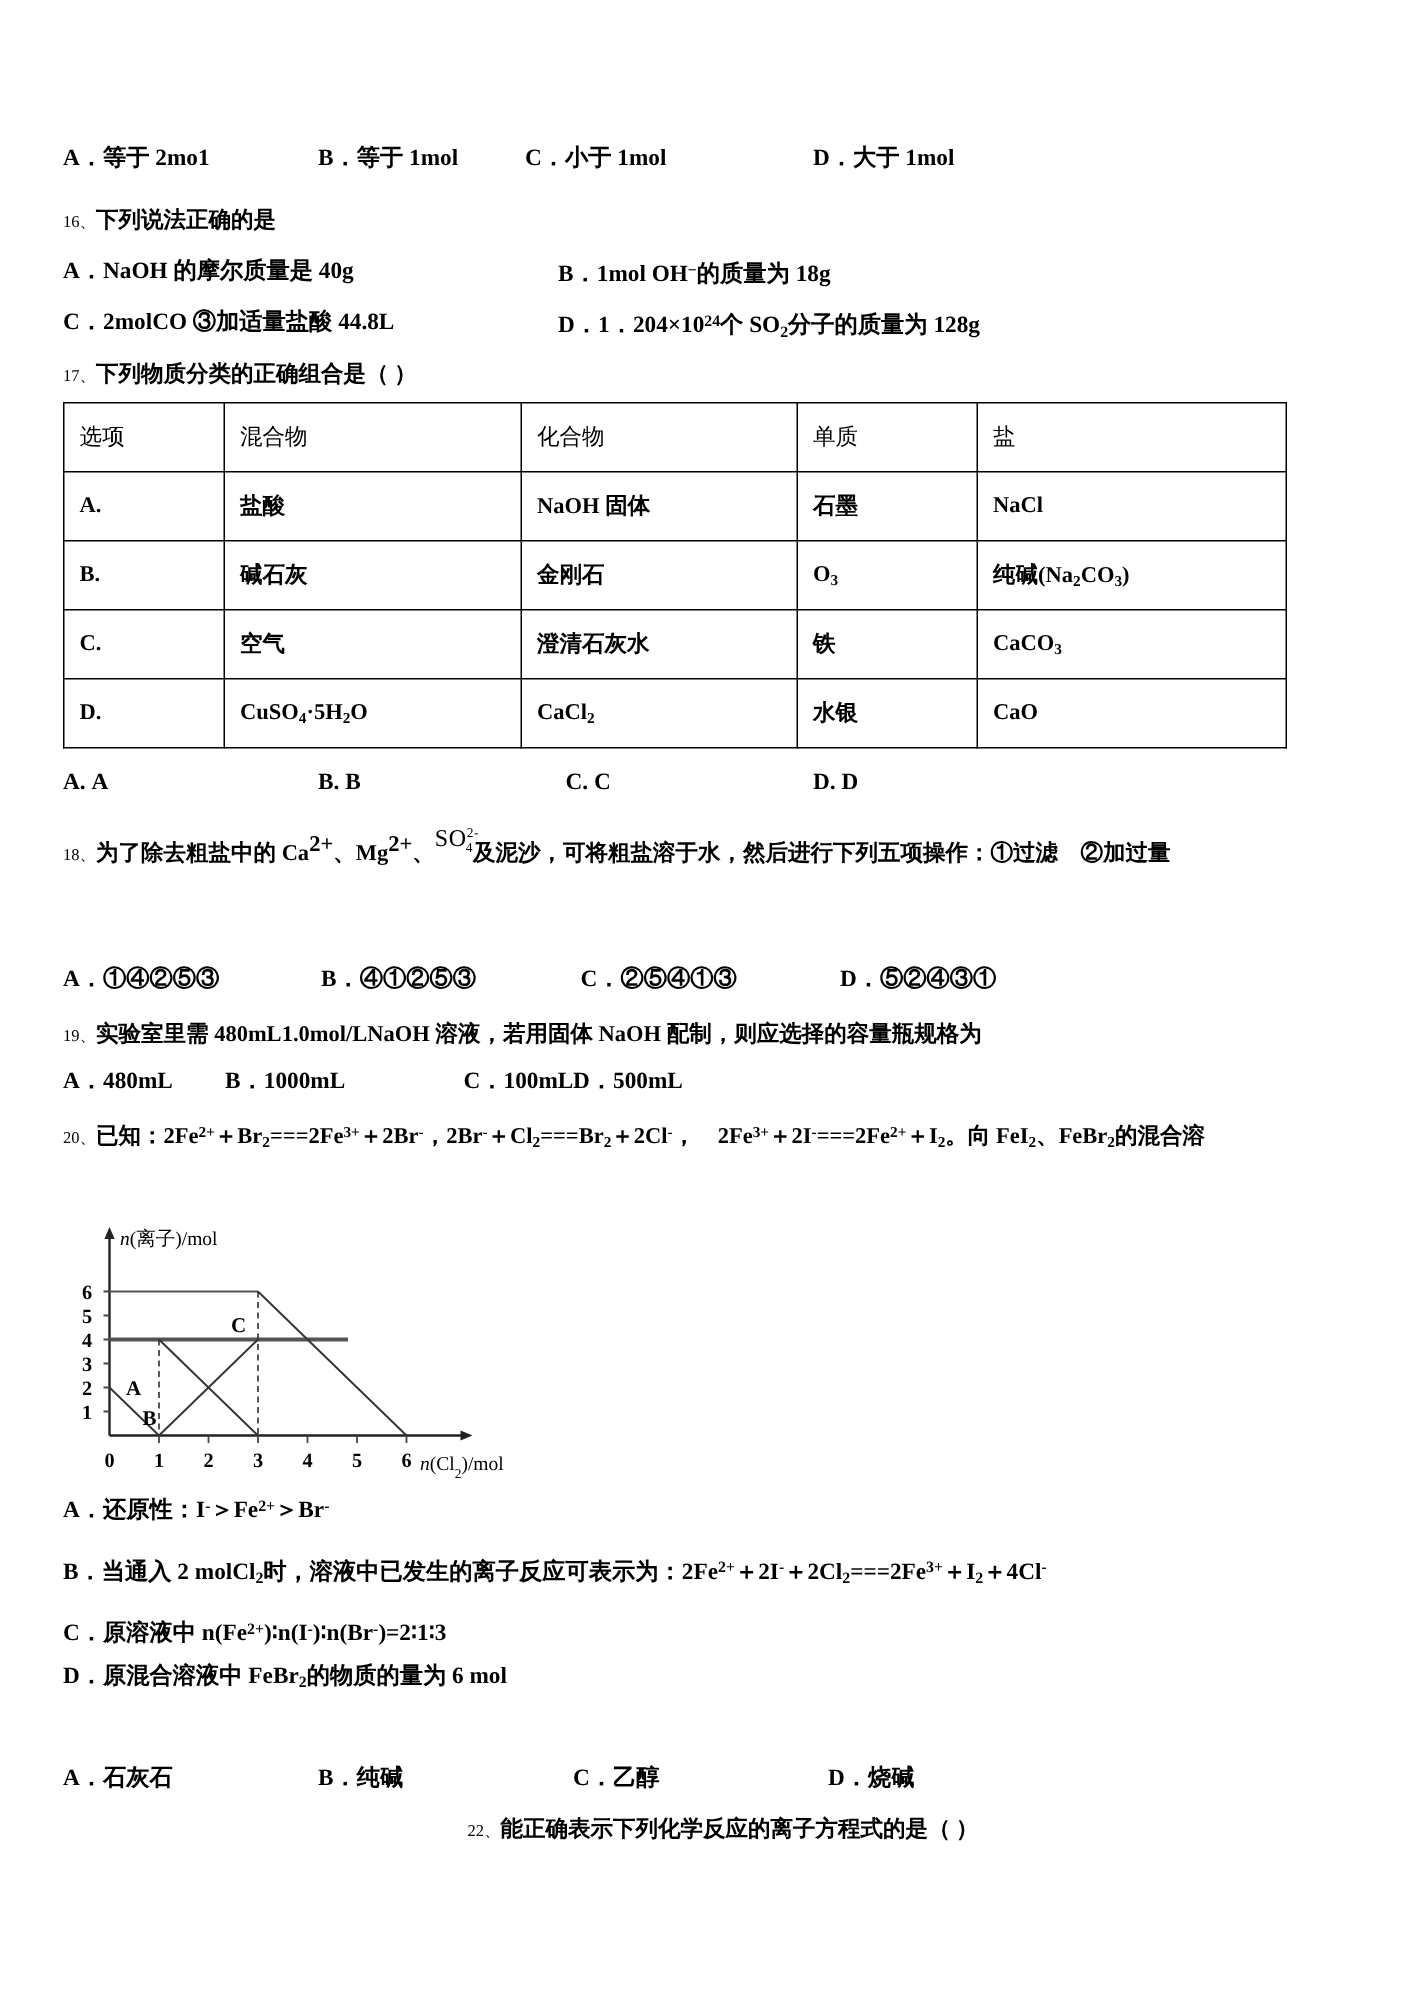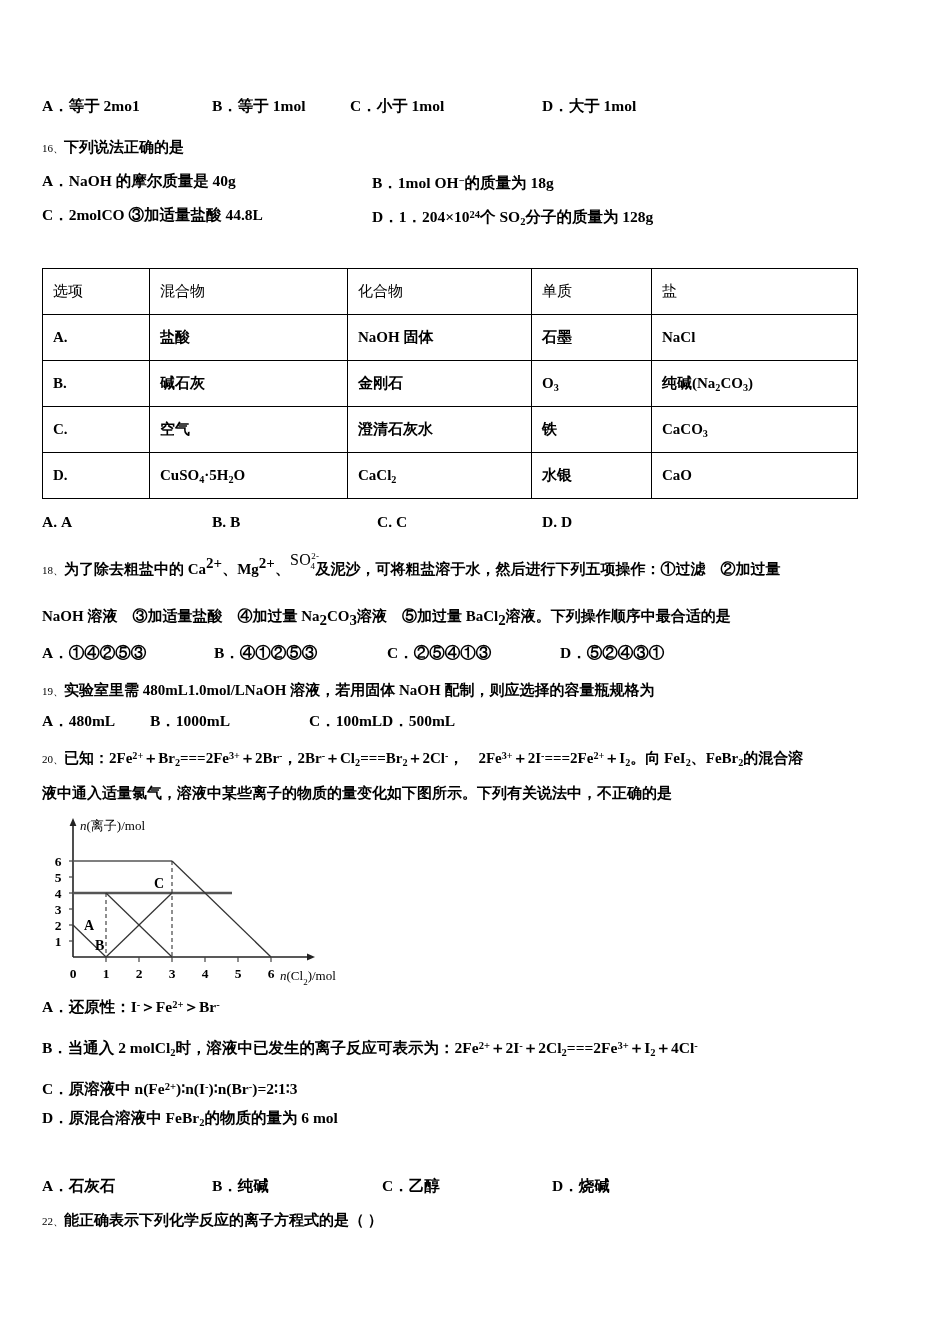--- a/index.html
+++ b/index.html
@@ -128,20 +128,23 @@
   </div>
   <div class="row" style="top:171px;">
     <span class="opt" style="left:0px;"><span>A．</span><span>NaOH 的摩尔质量是 40g</span></span>
     <span class="opt" style="left:330px;"><span>B．</span><span>1mol  OH</span><sup>−</sup><span>的质量为 18g</span></span>
   </div>
   <div class="row" style="top:205px;">
     <span class="opt" style="left:0px;"><span>C．</span><span>2molCO ③加适量盐酸 44.8L</span></span>
     <span class="opt" style="left:330px;"><span>D．</span><span>1．204×10</span><sup>24</sup><span>个 SO</span><sub>2</sub><span>分子的质量为 128g</span></span>
   </div>
 
+  <div class="row" style="top:240px;">
+    <span class="qnum">17、</span><span class="stem">下列物质分类的正确组合是（      ）</span>
+  </div>
 
   <table class="tbl">
     <tbody>
         <tr class="head">
       <td class="c0">选项</td>
       <td class="c1">混合物</td>
       <td class="c2">化合物</td>
       <td class="c3">单质</td>
       <td class="c4">盐</td>
     </tr>
@@ -179,45 +182,39 @@
   <div class="row" style="top:512px;">
     <span class="opt" style="left:0px;"><span>A.</span>&nbsp;<span>A</span></span>
     <span class="opt" style="left:170px;"><span>B.</span>&nbsp;<span>B</span></span>
     <span class="opt" style="left:335px;"><span>C.</span>&nbsp;<span>C</span></span>
     <span class="opt" style="left:500px;"><span>D.</span>&nbsp;<span>D</span></span>
   </div>
 
   <div class="row" style="top:553px; font-size:15px;">
     <span class="qnum">18、</span><span class="stem">为了除去粗盐中的 Ca</span><sup class="stem">2+</sup><span class="stem">、Mg</span><sup class="stem">2+</sup><span class="stem">、</span><span class="so4"><span>SO</span><span class="sp">2-</span><span class="sb" style="margin-left:-9px;">4</span></span><span class="stem">及泥沙，可将粗盐溶于水，然后进行下列五项操作：①过滤　②加过量</span>
   </div>
-  <div class="row" style="top:606px; font-size:15px;">
-    <span class="stem">NaOH 溶液　③加适量盐酸　④加过量 Na</span><sub class="stem">2</sub><span class="stem">CO</span><sub class="stem">3</sub><span class="stem">溶液　⑤加过量 BaCl</span><sub class="stem">2</sub><span class="stem">溶液。下列操作顺序中最合适的是</span>
-  </div>
   <div class="row" style="top:643px;">
     <span class="opt" style="left:0px;"><span>A．</span><span>①④②⑤③</span></span>
     <span class="opt" style="left:172px;"><span>B．</span><span>④①②⑤③</span></span>
     <span class="opt" style="left:345px;"><span>C．</span><span>②⑤④①③</span></span>
     <span class="opt" style="left:518px;"><span>D．</span><span>⑤②④③①</span></span>
   </div>
 
   <div class="row" style="top:680px;">
     <span class="qnum">19、</span><span class="stem">实验室里需 480mL1.0mol/LNaOH 溶液，若用固体 NaOH 配制，则应选择的容量瓶规格为</span>
   </div>
   <div class="row" style="top:711px;">
     <span class="opt" style="left:0px;"><span>A．</span><span>480mL</span></span>
     <span class="opt" style="left:108px;"><span>B．</span><span>1000mL</span></span>
     <span class="opt" style="left:235px;margin-left:32px;"><span>C．</span><span>100mL</span></span>
     <span class="opt" style="left:340px;"><span>D．</span><span>500mL</span></span>
   </div>
 
   <div class="row" style="top:746px; font-size:14.6px;">
     <span class="qnum">20、</span><span class="stem"><span>已知：2Fe</span><sup>2+</sup><span>＋Br</span><sub>2</sub><span>===2Fe</span><sup>3+</sup><span>＋2Br</span><sup>-</sup><span>，2Br</span><sup>-</sup><span>＋Cl</span><sub>2</sub><span>===Br</span><sub>2</sub><span>＋2Cl</span><sup>-</sup><span>，　2Fe</span><sup>3+</sup><span>＋2I</span><sup>-</sup><span>===2Fe</span><sup>2+</sup><span>＋I</span><sub>2</sub><span>。向 FeI</span><sub>2</sub><span>、FeBr</span><sub>2</sub><span>的混合溶</span></span>
-  </div>
-  <div class="row" style="top:783px;">
-    <span class="stem">液中通入适量氯气，溶液中某些离子的物质的量变化如下图所示。下列有关说法中，不正确的是</span>
   </div>
 
   <div class="chartwrap">
     <svg width="330" height="175" viewBox="0 0 330 175">
 
       <g>
         <line x1="29" y1="145" x2="29" y2="12" stroke="#222" stroke-width="1.6"></line>
         <polygon points="29,6 25.6,14 32.4,14" fill="#222"></polygon>
         <line x1="29" y1="145" x2="265" y2="145" stroke="#222" stroke-width="1.6"></line>
         <polygon points="271,145 263,141.6 263,148.4" fill="#222"></polygon>
@@ -299,17 +296,17 @@
     <span class="opt" style="left:0px;"><span>D．</span><span>原混合溶液中 FeBr</span><sub>2</sub><span>的物质的量为 6 mol</span></span>
   </div>
 
   <div class="row" style="top:1176px;">
     <span class="opt" style="left:0px;"><span>A．</span><span>石灰石</span></span>
     <span class="opt" style="left:170px;text-align:right;"><span>B．</span><span>纯碱</span></span>
     <span class="opt" style="left:340px;"><span>C．</span><span>乙醇</span></span>
     <span class="opt" style="left:510px;"><span>D．</span><span>烧碱</span></span>
   </div>
 
-  <div class="row" style="top:1210px;">
+  <div class="row" style="top:1210px;text-align:center;">
     <span class="qnum">22、</span><span class="stem">能正确表示下列化学反应的离子方程式的是（    ）</span>
   </div>
 
 </div>
 
 </body></html>

